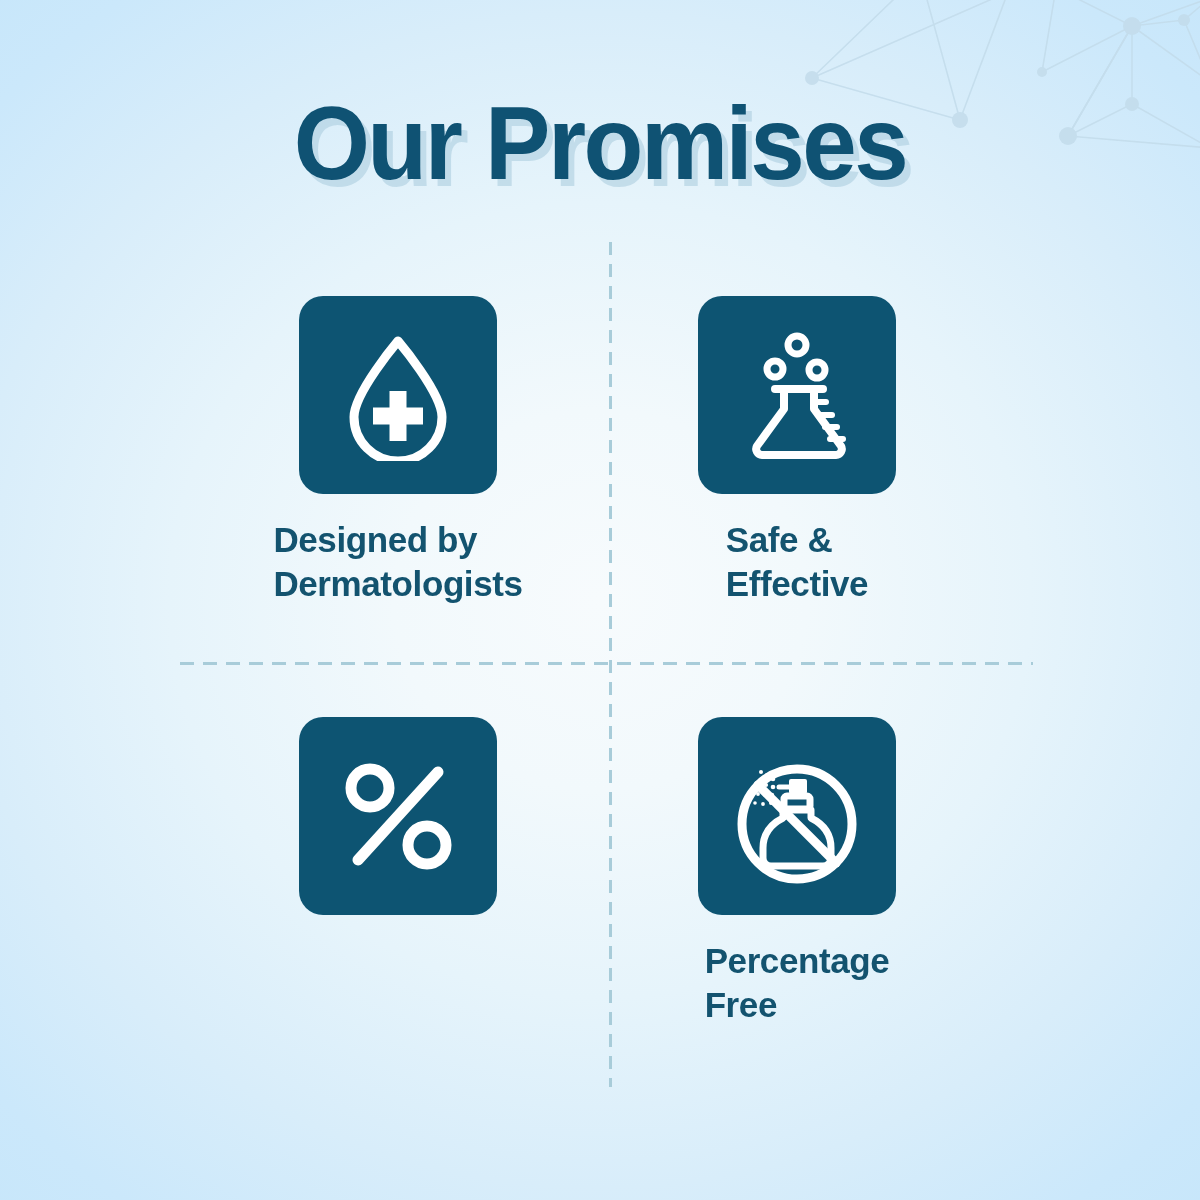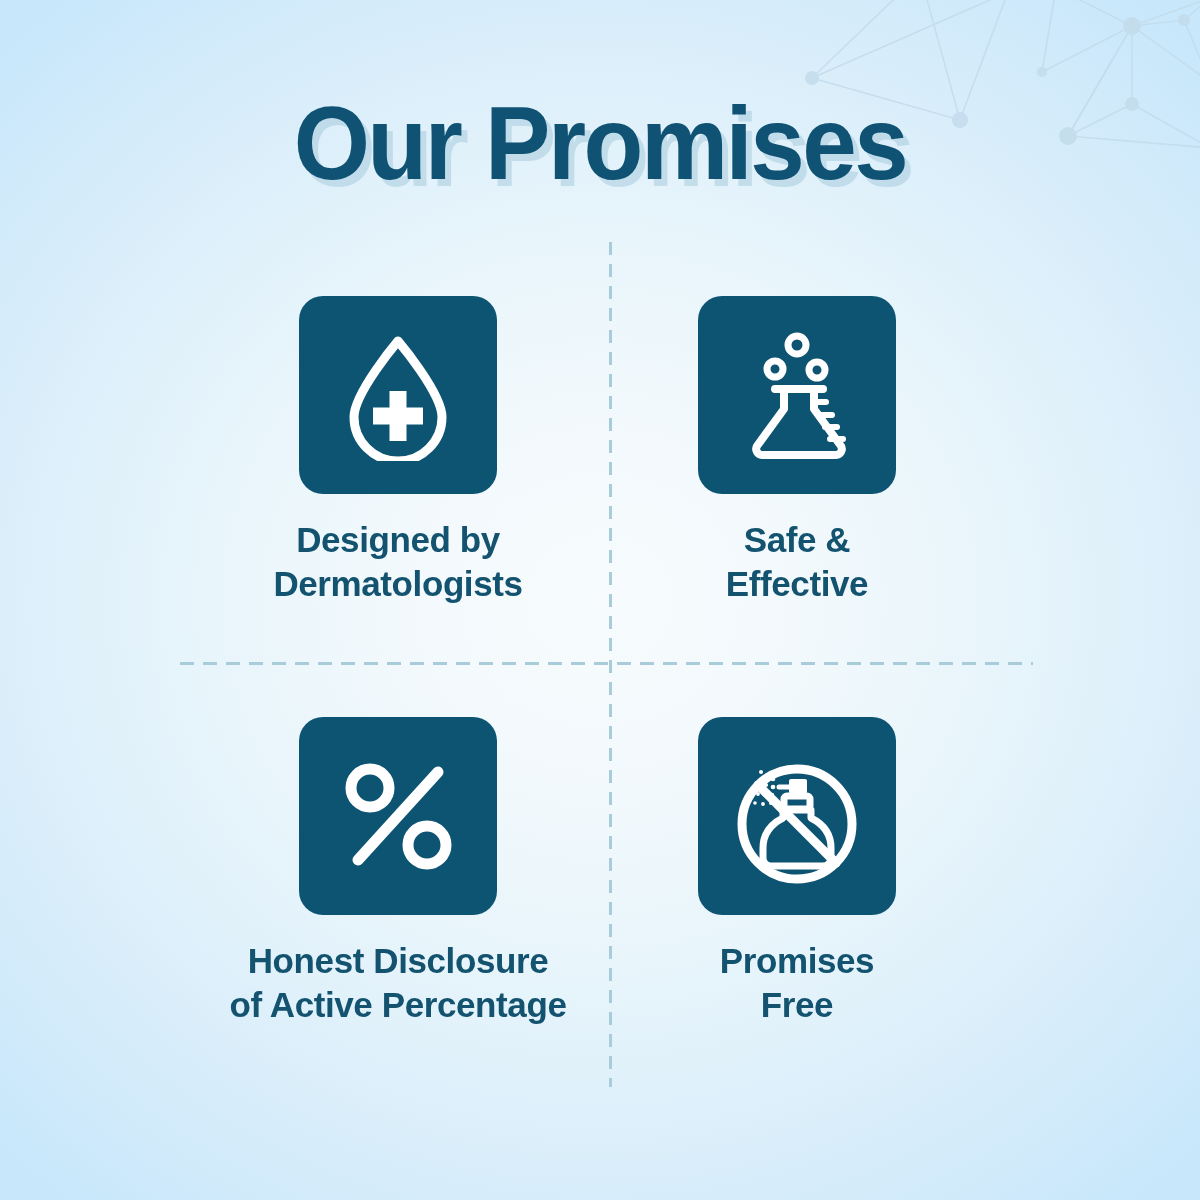--- a/index.html
+++ b/index.html
@@ -74,21 +74,21 @@
     border-radius:24px;
     background:#0d5472;
     display:flex;
     align-items:center;
     justify-content:center;
   }
   .tile svg { display:block; }
 
   .label {
     margin-top:24px;
-    text-align:center;
+    text-align:left;
     font-size:35px;
     font-weight:bold;
     line-height:1.26;
     letter-spacing:-0.4px;
     color:#13536f;
     white-space:pre-line;
   }
 
   
   .divider-v {
@@ -198,22 +198,20 @@
     </div>
 
     <div class="cell col-l row-b">
       <div class="tile">
         <svg width="132" height="132" viewBox="0 0 132 132">
           <circle cx="38" cy="38" r="19" fill="none" stroke="#ffffff" stroke-width="11"></circle>
           <circle cx="95" cy="95" r="19" fill="none" stroke="#ffffff" stroke-width="11"></circle>
           <path d="M106 22 L26 110" stroke="#ffffff" stroke-width="11" stroke-linecap="round"></path>
         </svg>
       </div>
-      <div class="label">Honest Disclosure
-of Active Percentage</div>
     </div>
 
     <div class="cell col-r row-b">
       <div class="tile">
         <svg width="140" height="140" viewBox="0 0 140 140">
 
           <path d="M56 64 L84 64 L84 72 Q104 82 104 102 L104 112 a8 8 0 0 1 -8 8 L44 120 a8 8 0 0 1 -8 -8 L36 102 Q36 82 56 72 Z" fill="none" stroke="#ffffff" stroke-width="7" stroke-linejoin="round"></path>
 
           <rect x="57" y="50" width="26" height="13" rx="3" fill="none" stroke="#ffffff" stroke-width="7"></rect>
 
@@ -233,21 +231,21 @@
             <circle cx="31" cy="48" r="1.9"></circle>
               <circle cx="44" cy="57" r="2.0"></circle>
             <circle cx="36" cy="58" r="1.9"></circle>
               <circle cx="28" cy="57" r="1.8"></circle>
           </g>
 
           <circle cx="70" cy="78" r="55" fill="none" stroke="#ffffff" stroke-width="9"></circle>
           <path d="M31 39 L109 117" stroke="#ffffff" stroke-width="9" stroke-linecap="round"></path>
         </svg>
       </div>
-      <div class="label">Promises
+      <div class="label">Percentage
 Free</div>
     </div>
 
   </div>
 
   <div class="divider-v"></div>
   <div class="divider-h"></div>
 
 </div>
 

